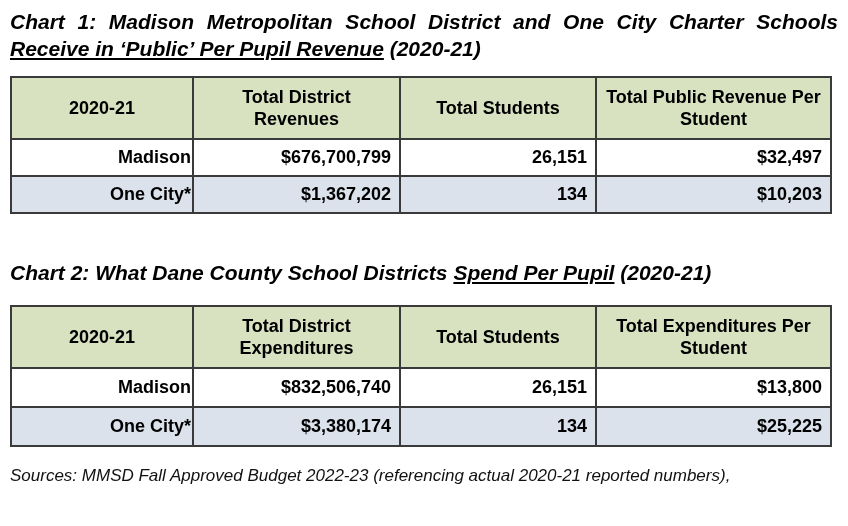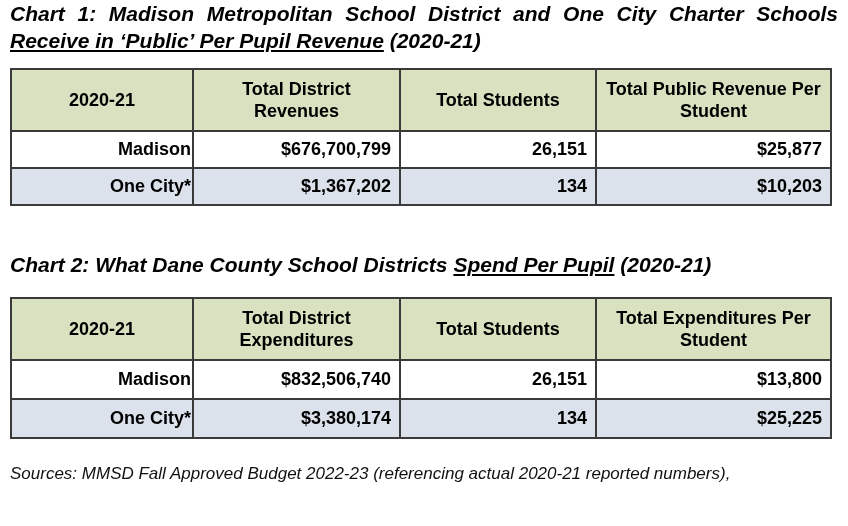--- a/index.html
+++ b/index.html
@@ -5,21 +5,21 @@
     html, body {
       margin: 0;
       padding: 0;
       background: #ffffff;
       font-family: "Liberation Sans", sans-serif;
     }
     .page {
       width: 848px;
       height: 526px;
       box-sizing: border-box;
-      padding: 0 10px 0 10px;
+      padding: 8px 10px 0 10px;
       background: #ffffff;
       overflow: hidden;
     }
     .doc-title {
       width: 828px;
       font-size: 21px;
       font-weight: bold;
       font-style: italic;
       color: #000000;
       line-height: 27px;
@@ -77,21 +77,21 @@
     .alt-row td {
       background: #dbe2ec;
     }
     .title2 {
       margin-top: 45px;
     }
     .t2-table {
       margin-top: 19px;
     }
     .sources {
-      margin-top: 22px;
+      margin-top: 16px;
       font-size: 17px;
       font-style: italic;
       color: #111111;
       line-height: 25px;
       width: 828px;
     }
     .col-label { width: 182px; }
     .col-amount { width: 207px; }
     .col-students { width: 196px; }
     .col-perstudent { width: 235px; }
@@ -119,21 +119,21 @@
         <th>Total District Revenues</th>
         <th>Total Students</th>
         <th>Total Public Revenue Per Student</th>
       </tr>
     </thead>
     <tbody>
       <tr>
         <td class="label-cell">Madison</td>
         <td class="num-cell">$676,700,799</td>
         <td class="num-cell">26,151</td>
-        <td class="num-cell red-cell">$25,877</td>
+        <td class="num-cell red-cell">$32,497</td>
       </tr>
       <tr class="alt-row">
         <td class="label-cell">One City*</td>
         <td class="num-cell">$1,367,202</td>
         <td class="num-cell">134</td>
         <td class="num-cell red-cell">$10,203</td>
       </tr>
     </tbody>
   </table>
 

